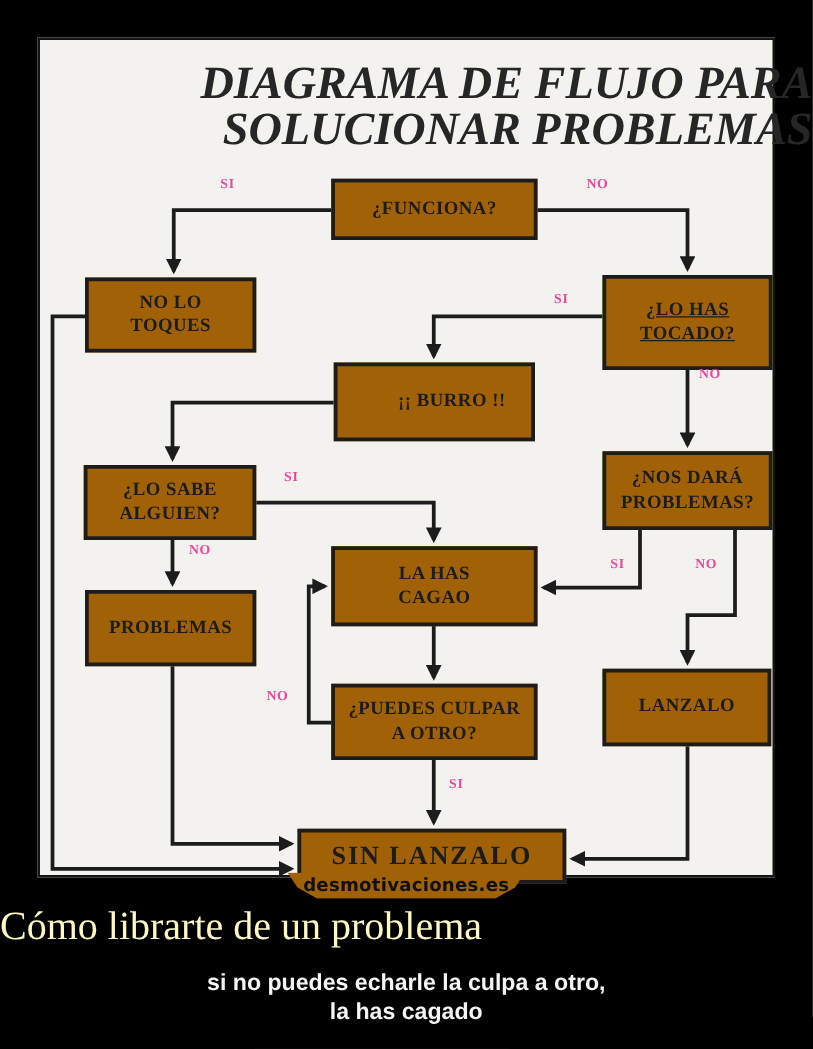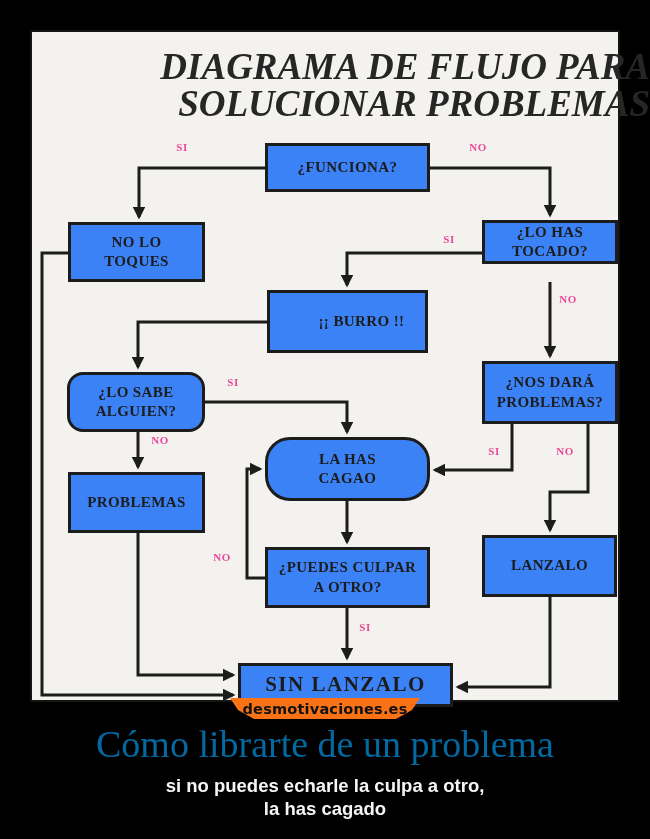--- a/index.html
+++ b/index.html
@@ -11,41 +11,41 @@
     position:absolute;left:30px;top:30px;width:590px;height:672px;
     background:#f3f2ee;border:2px solid #141414;box-sizing:border-box;
   }
   .fc-title{
     position:absolute;left:40px;top:36px;width:610px;text-align:right;
     font-style:italic;font-weight:600;font-size:37px;line-height:37px;
     color:#262626;letter-spacing:0px;margin-top:12px;
   }
   .edges{position:absolute;left:0;top:0;width:650px;height:839px;}
   .node{
-    position:absolute;box-sizing:border-box;background:#3b82f6;
+    position:absolute;box-sizing:border-box;background:#a16207;
     border:3px solid #1c1c1c;display:flex;align-items:center;justify-content:center;
     text-align:center;font-weight:700;font-size:15px;line-height:1.3;
     color:#1c1c1c;white-space:pre-line;letter-spacing:0.4px;
   }
   .node.big{font-size:21px;letter-spacing:1.5px;}
   .elabel{
     position:absolute;font-weight:700;font-size:11px;color:#ec4899;
     letter-spacing:0.5px;text-align:center;width:34px;
   }
   .ribbon{
     position:absolute;left:230px;top:698px;width:190px;height:21px;
-    background:#f97316;
+    background:#a16207;
     clip-path:polygon(0 0,190px 0,182px 12px,166px 21px,24px 21px,8px 12px);
     display:flex;align-items:center;justify-content:center;
     font-family:"DejaVu Sans", sans-serif;font-weight:700;font-size:14.5px;
     color:#111;letter-spacing:0.2px;
   }
   .caption{
-    position:absolute;left:0;top:722px;width:650px;text-align:center;
-    color:#0369a1;font-size:38px;font-weight:400;
+    position:absolute;left:0;top:722px;width:650px;
+    color:#fef9c3;font-size:32px;font-weight:400;
     font-family:"Liberation Serif", serif;
   }
   .sub{
     position:absolute;left:0;width:650px;text-align:center;color:#f5f5f5;
     font-family:"Liberation Sans", sans-serif;font-weight:600;font-size:18.5px;
   }
   .sub.l1{top:775px;}
   .sub.l2{top:798px;}
 </style>
 </head>
@@ -81,28 +81,28 @@
       <path d="M347,608 V658" marker-end="url(#ah)"></path>
       <path d="M138,533 V675 H233" marker-end="url(#ah)"></path>
       <path d="M68,253 H42 V695 H233" marker-end="url(#ah)"></path>
       <path d="M550,597 V687 H458" marker-end="url(#ah)"></path>
     </g>
   </svg>
 
   <div class="node" style="left:265px;top:143px;width:165px;height:49px;">¿FUNCIONA?</div>
   <div class="node" style="left:68px;top:222px;width:137px;height:60px;">NO LO
 TOQUES</div>
-  <div class="node" style="left:482px;top:220px;width:136px;height:44px;">¿LO HAS
+  <div class="node" style="left:482px;top:220px;width:136px;height:76px;text-decoration:underline;">¿LO HAS
 TOCADO?</div>
   <div class="node" style="left:267px;top:290px;width:161px;height:63px;padding-left:28px;">¡¡ BURRO !!</div>
-  <div class="node" style="left:67px;top:372px;width:138px;height:60px;border-radius:16px;">¿LO SABE
+  <div class="node" style="left:67px;top:372px;width:138px;height:60px;">¿LO SABE
 ALGUIEN?</div>
   <div class="node" style="left:482px;top:361px;width:136px;height:63px;">¿NOS DARÁ
 PROBLEMAS?</div>
-  <div class="node" style="left:265px;top:437px;width:165px;height:64px;border-radius:25px;">LA HAS
+  <div class="node" style="left:265px;top:437px;width:165px;height:64px;">LA HAS
 CAGAO</div>
   <div class="node" style="left:68px;top:472px;width:137px;height:61px;">PROBLEMAS</div>
   <div class="node" style="left:482px;top:535px;width:135px;height:62px;text-align:center;">LANZALO</div>
   <div class="node" style="left:265px;top:547px;width:165px;height:61px;">¿PUEDES CULPAR
 A OTRO?</div>
   <div class="node big" style="left:238px;top:663px;width:215px;height:44px;">SIN LANZALO</div>
 
   <div class="elabel" style="left:165px;top:141px;">SI</div>
   <div class="elabel" style="left:461px;top:141px;">NO</div>
   <div class="elabel" style="left:432px;top:233px;">SI</div>

